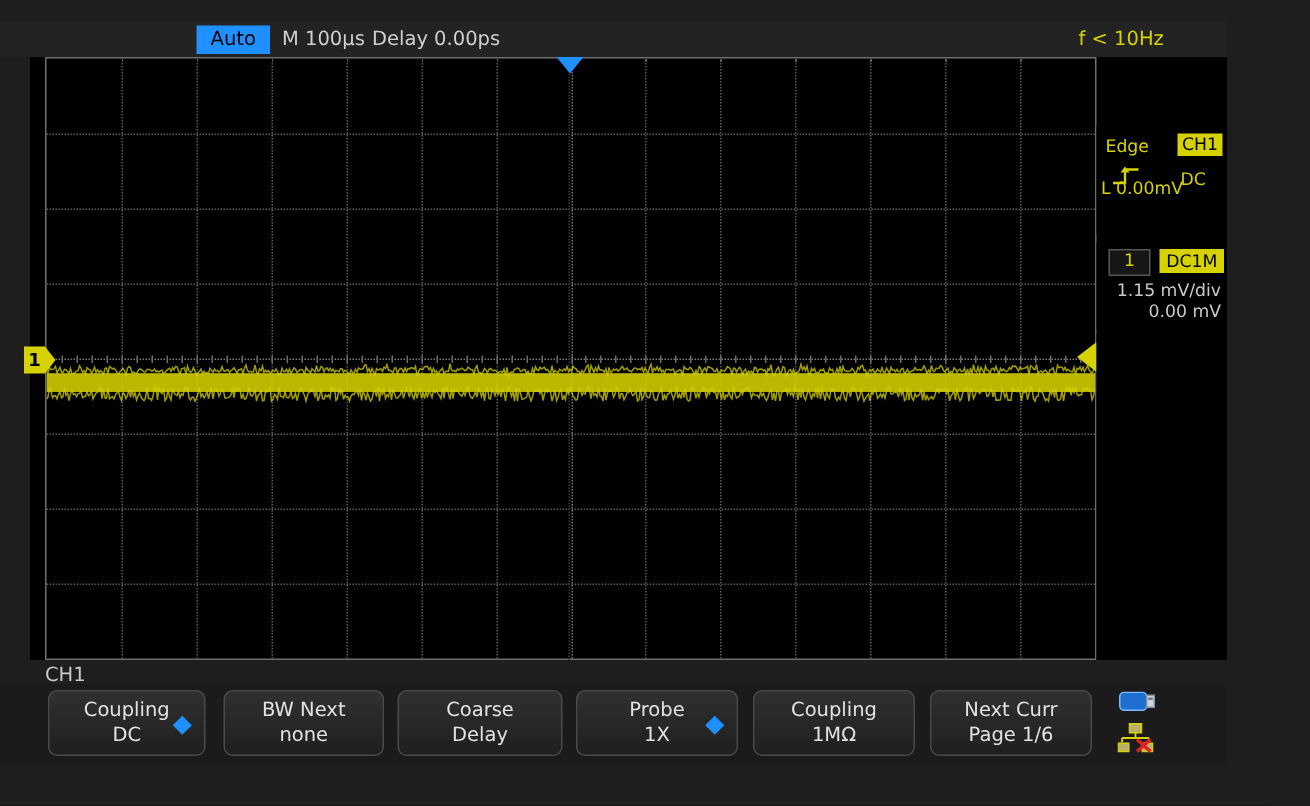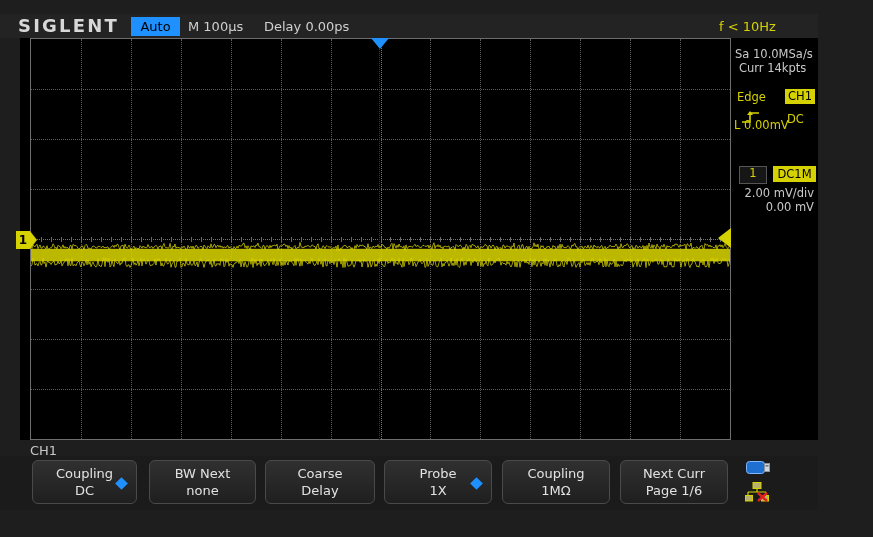--- a/index.html
+++ b/index.html
@@ -9,21 +9,21 @@
 
   
   .topbar{position:absolute;left:0;top:14px;width:818px;height:24px;background:#232323;}
   .logo{position:absolute;left:18px;top:16px;height:20px;color:#d8d8d8;
         font-size:18px;font-weight:bold;letter-spacing:2.2px;
         font-family:"DejaVu Sans","Liberation Sans",sans-serif;line-height:20px;}
   .auto-badge{position:absolute;left:131px;top:17px;width:49px;height:19px;
         background:#1e90ff;color:#000;font-size:13px;line-height:19px;text-align:center;}
   .tb-text{position:absolute;top:18px;color:#d0d0d0;font-size:13px;line-height:18px;white-space:nowrap;}
   #timebase{left:188px;}
-  #delay{left:264px;}
+  #delay{left:248px;}
   .freq{position:absolute;left:719px;top:18px;color:#d6d200;font-size:13px;line-height:18px;}
 
   
   .screen{position:absolute;left:20px;top:38px;width:798px;height:402px;background:#000;}
   .grid{position:absolute;left:30px;top:38px;width:701px;height:402px;
         border:1px solid #6e6e6e;box-sizing:border-box;background:#000;}
   .gl-v,.gl-h{position:absolute;}
   .gl-v{top:0;bottom:0;width:0;border-left:1px dotted #5a5a5a;}
   .gl-h{left:0;right:0;height:0;border-top:1px dotted #5a5a5a;}
   .gl-center{border-color:#7a7a7a;}
@@ -83,21 +83,20 @@
   
   .usb-ico{position:absolute;left:746px;top:461px;width:24px;height:13px;}
   .net-ico{position:absolute;left:745px;top:482px;width:24px;height:20px;}
 </style>
 </head>
 <body>
 
 <div id="app">
 
   <div class="topbar"></div>
-  <div class="logo">SIGLENT</div>
   <div class="auto-badge">Auto</div>
   <div class="tb-text" id="timebase">M 100µs</div>
   <div class="tb-text" id="delay">Delay 0.00ps</div>
   <div class="freq">f &lt; 10Hz</div>
 
   <div class="screen"></div>
   <div class="grid" id="graticule">
       <div class="gl-v" style="left: 50px;"></div>
       <div class="gl-v" style="left: 100px;"></div>
       <div class="gl-v" style="left: 150px;"></div>
@@ -200,41 +199,37 @@
   <div class="trig-marker"></div>
 
   <svg class="wave" id="waveform" viewBox="0 0 699 401">
       <rect x="0" y="210.8" width="699" height="12.5" fill="#d6d200" opacity="0.88"></rect>
       <path d="M0,208.9 L1,210.5 L2,207.0 L3,208.4 L4,208.4 L5,207.7 L6,206.2 L7,210.6 L8,208.7 L9,206.9 L10,210.0 L11,210.2 L12,208.2 L13,208.4 L14,209.7 L15,211.0 L16,207.7 L17,211.3 L18,211.1 L19,210.2 L20,209.4 L21,209.2 L22,205.9 L23,207.4 L24,210.4 L25,209.1 L26,211.4 L27,207.2 L28,208.2 L29,208.4 L30,210.7 L31,209.2 L32,206.8 L33,210.2 L34,208.5 L35,210.3 L36,209.1 L37,210.0 L38,211.7 L39,207.6 L40,207.4 L41,211.0 L42,206.4 L43,207.1 L44,208.0 L45,207.4 L46,208.6 L47,210.3 L48,211.5 L49,209.8 L50,208.9 L51,207.7 L52,209.0 L53,212.1 L54,207.5 L55,206.4 L56,207.1 L57,210.5 L58,210.0 L59,210.6 L60,211.1 L61,209.2 L62,208.0 L63,208.2 L64,209.0 L65,209.9 L66,210.0 L67,208.3 L68,208.4 L69,208.4 L70,209.5 L71,209.2 L72,208.0 L73,209.8 L74,209.2 L75,210.0 L76,209.1 L77,208.8 L78,211.4 L79,210.3 L80,209.1 L81,208.1 L82,207.5 L83,209.5 L84,207.1 L85,208.6 L86,206.3 L87,206.4 L88,209.4 L89,211.4 L90,207.9 L91,207.7 L92,207.1 L93,211.5 L94,206.1 L95,209.0 L96,210.2 L97,209.3 L98,207.1 L99,209.4 L100,212.2 L101,210.5 L102,209.5 L103,208.1 L104,211.5 L105,209.5 L106,210.8 L107,210.3 L108,211.0 L109,207.6 L110,208.9 L111,210.2 L112,208.0 L113,209.4 L114,208.9 L115,210.0 L116,209.4 L117,206.5 L118,209.2 L119,209.6 L120,208.8 L121,208.5 L122,210.4 L123,208.9 L124,208.4 L125,207.2 L126,208.7 L127,210.9 L128,208.5 L129,208.5 L130,207.8 L131,211.1 L132,207.3 L133,205.4 L134,208.9 L135,209.9 L136,209.5 L137,210.2 L138,209.8 L139,205.4 L140,210.0 L141,211.8 L142,207.9 L143,209.1 L144,206.0 L145,210.4 L146,208.8 L147,209.9 L148,209.1 L149,210.6 L150,209.9 L151,208.8 L152,209.7 L153,208.0 L154,209.7 L155,211.7 L156,211.4 L157,207.5 L158,209.7 L159,209.8 L160,208.2 L161,210.4 L162,208.0 L163,211.0 L164,209.2 L165,207.2 L166,208.0 L167,210.4 L168,209.5 L169,208.5 L170,208.3 L171,208.8 L172,212.1 L173,207.0 L174,208.6 L175,209.4 L176,210.7 L177,207.8 L178,208.9 L179,210.0 L180,205.8 L181,209.6 L182,209.0 L183,206.4 L184,206.8 L185,209.8 L186,207.8 L187,207.2 L188,209.2 L189,207.5 L190,209.4 L191,208.1 L192,210.2 L193,208.8 L194,209.4 L195,209.8 L196,207.8 L197,207.8 L198,210.2 L199,208.8 L200,209.5 L201,210.8 L202,211.3 L203,208.6 L204,210.4 L205,210.5 L206,208.2 L207,210.1 L208,207.3 L209,208.0 L210,208.1 L211,207.7 L212,205.4 L213,205.1 L214,209.7 L215,207.8 L216,210.7 L217,207.7 L218,209.8 L219,212.1 L220,207.8 L221,208.7 L222,208.2 L223,207.9 L224,209.5 L225,206.8 L226,207.6 L227,205.1 L228,208.9 L229,208.8 L230,209.6 L231,210.6 L232,207.4 L233,207.4 L234,211.2 L235,208.5 L236,207.6 L237,208.1 L238,210.2 L239,207.3 L240,209.6 L241,207.6 L242,208.1 L243,207.1 L244,207.3 L245,208.1 L246,206.2 L247,212.2 L248,210.0 L249,207.8 L250,208.1 L251,208.1 L252,206.7 L253,206.2 L254,206.3 L255,208.5 L256,207.1 L257,210.4 L258,207.6 L259,210.2 L260,209.1 L261,211.8 L262,209.6 L263,208.6 L264,207.5 L265,210.9 L266,209.8 L267,209.4 L268,209.6 L269,204.4 L270,208.6 L271,209.5 L272,209.1 L273,209.8 L274,207.9 L275,208.7 L276,207.9 L277,207.4 L278,208.3 L279,209.1 L280,208.7 L281,206.8 L282,207.6 L283,208.5 L284,208.5 L285,211.2 L286,207.4 L287,205.8 L288,210.5 L289,210.3 L290,211.5 L291,210.1 L292,207.7 L293,208.6 L294,210.6 L295,208.2 L296,207.6 L297,208.6 L298,209.2 L299,208.7 L300,209.5 L301,210.5 L302,209.9 L303,209.6 L304,210.3 L305,208.1 L306,212.4 L307,206.9 L308,213.2 L309,210.8 L310,209.9 L311,210.4 L312,208.2 L313,207.9 L314,207.3 L315,207.8 L316,209.7 L317,209.2 L318,208.4 L319,208.5 L320,211.3 L321,209.5 L322,211.6 L323,211.7 L324,207.6 L325,210.4 L326,206.5 L327,208.6 L328,209.0 L329,206.8 L330,208.0 L331,207.3 L332,207.0 L333,208.7 L334,208.3 L335,209.9 L336,211.0 L337,205.7 L338,210.9 L339,208.9 L340,209.8 L341,210.5 L342,208.1 L343,208.9 L344,209.4 L345,207.9 L346,208.9 L347,206.5 L348,209.7 L349,208.1 L350,209.7 L351,206.1 L352,207.4 L353,207.8 L354,209.8 L355,209.5 L356,211.3 L357,209.0 L358,210.4 L359,208.9 L360,206.4 L361,205.3 L362,211.4 L363,205.7 L364,207.9 L365,210.2 L366,207.2 L367,209.4 L368,206.0 L369,208.8 L370,208.5 L371,209.0 L372,210.2 L373,207.8 L374,212.9 L375,206.9 L376,210.4 L377,209.8 L378,208.1 L379,208.8 L380,208.1 L381,209.4 L382,208.6 L383,207.4 L384,206.3 L385,208.5 L386,208.0 L387,207.3 L388,208.9 L389,209.3 L390,209.9 L391,208.3 L392,207.3 L393,207.4 L394,208.5 L395,207.9 L396,208.5 L397,207.0 L398,210.1 L399,207.4 L400,209.1 L401,211.0 L402,207.0 L403,204.8 L404,210.5 L405,207.5 L406,208.7 L407,206.6 L408,209.1 L409,207.2 L410,209.9 L411,208.8 L412,210.8 L413,208.3 L414,208.4 L415,208.3 L416,209.1 L417,208.3 L418,208.1 L419,212.3 L420,209.5 L421,209.5 L422,208.4 L423,209.0 L424,212.7 L425,206.5 L426,207.6 L427,208.3 L428,208.3 L429,206.9 L430,207.8 L431,209.4 L432,211.9 L433,209.0 L434,211.5 L435,206.4 L436,207.3 L437,211.0 L438,208.5 L439,207.3 L440,209.7 L441,206.4 L442,206.8 L443,207.3 L444,207.7 L445,209.5 L446,209.6 L447,207.8 L448,210.6 L449,210.2 L450,208.8 L451,209.2 L452,209.4 L453,208.0 L454,206.4 L455,207.0 L456,208.0 L457,212.1 L458,207.4 L459,207.6 L460,210.1 L461,208.1 L462,206.9 L463,208.0 L464,212.3 L465,209.2 L466,208.1 L467,211.5 L468,209.4 L469,210.4 L470,209.5 L471,211.2 L472,207.0 L473,207.3 L474,210.1 L475,208.3 L476,208.0 L477,208.1 L478,209.2 L479,208.5 L480,211.9 L481,207.8 L482,208.9 L483,205.1 L484,211.3 L485,212.7 L486,210.4 L487,207.9 L488,206.9 L489,211.4 L490,209.9 L491,206.5 L492,207.1 L493,212.4 L494,211.0 L495,208.8 L496,208.3 L497,211.4 L498,208.3 L499,211.2 L500,210.2 L501,210.4 L502,208.7 L503,204.8 L504,208.6 L505,206.6 L506,209.0 L507,206.1 L508,211.1 L509,212.0 L510,207.6 L511,209.2 L512,207.7 L513,210.6 L514,210.4 L515,210.4 L516,208.4 L517,209.1 L518,208.1 L519,210.6 L520,210.6 L521,210.8 L522,207.4 L523,208.9 L524,208.3 L525,211.6 L526,210.9 L527,207.7 L528,210.6 L529,206.1 L530,210.7 L531,206.3 L532,209.0 L533,209.2 L534,209.8 L535,209.4 L536,209.1 L537,207.6 L538,208.7 L539,210.9 L540,210.2 L541,206.9 L542,208.2 L543,206.1 L544,205.6 L545,209.0 L546,208.7 L547,212.9 L548,209.7 L549,208.4 L550,209.4 L551,208.1 L552,210.6 L553,210.1 L554,208.1 L555,209.2 L556,210.0 L557,207.2 L558,210.0 L559,210.2 L560,207.5 L561,209.1 L562,210.9 L563,206.9 L564,208.8 L565,208.5 L566,209.8 L567,208.2 L568,209.7 L569,209.9 L570,207.9 L571,207.6 L572,211.3 L573,210.0 L574,208.3 L575,210.9 L576,209.7 L577,209.3 L578,208.9 L579,207.1 L580,208.5 L581,208.8 L582,208.2 L583,208.9 L584,208.1 L585,206.0 L586,207.8 L587,211.2 L588,208.7 L589,210.3 L590,205.6 L591,209.2 L592,209.7 L593,207.5 L594,207.7 L595,207.5 L596,205.7 L597,206.5 L598,209.0 L599,210.0 L600,208.3 L601,207.4 L602,211.6 L603,209.6 L604,210.6 L605,207.2 L606,208.1 L607,210.1 L608,208.6 L609,208.2 L610,209.8 L611,209.5 L612,207.4 L613,211.9 L614,208.0 L615,212.2 L616,207.3 L617,211.3 L618,205.0 L619,209.4 L620,210.1 L621,206.6 L622,210.5 L623,206.9 L624,208.7 L625,210.8 L626,206.1 L627,208.8 L628,208.8 L629,211.1 L630,207.9 L631,207.5 L632,209.2 L633,206.2 L634,209.1 L635,211.3 L636,207.6 L637,209.3 L638,208.0 L639,209.2 L640,209.7 L641,208.8 L642,207.0 L643,208.2 L644,205.9 L645,206.5 L646,206.0 L647,207.6 L648,209.4 L649,206.8 L650,208.0 L651,207.6 L652,207.5 L653,207.0 L654,206.2 L655,211.9 L656,205.8 L657,206.3 L658,208.0 L659,208.3 L660,205.0 L661,211.1 L662,209.8 L663,209.3 L664,210.4 L665,209.4 L666,208.7 L667,210.2 L668,211.6 L669,208.4 L670,208.3 L671,207.2 L672,210.9 L673,211.1 L674,205.5 L675,207.1 L676,206.8 L677,206.8 L678,208.8 L679,207.0 L680,209.1 L681,208.2 L682,209.3 L683,209.7 L684,209.9 L685,206.8 L686,211.9 L687,207.5 L688,208.3 L689,206.6 L690,209.0 L691,206.8 L692,209.7 L693,208.0 L694,205.6 L695,208.4 L696,209.8 L697,210.7 L698,209.0 L699,207.0 " fill="none" stroke="#d6d200" stroke-width="1" opacity="0.75"></path>
       <path d="M0,228.1 L1,226.6 L2,220.2 L3,222.5 L4,227.2 L5,225.8 L6,225.8 L7,227.9 L8,224.6 L9,223.4 L10,227.2 L11,226.5 L12,220.2 L13,225.5 L14,224.0 L15,229.1 L16,224.5 L17,222.6 L18,225.0 L19,224.4 L20,226.5 L21,224.4 L22,224.3 L23,222.7 L24,227.1 L25,226.4 L26,226.3 L27,223.0 L28,225.8 L29,225.3 L30,222.1 L31,227.9 L32,225.9 L33,224.1 L34,223.7 L35,220.7 L36,220.6 L37,227.8 L38,221.5 L39,227.3 L40,227.4 L41,220.6 L42,227.8 L43,226.9 L44,226.4 L45,227.9 L46,225.2 L47,223.8 L48,223.0 L49,226.9 L50,229.0 L51,223.9 L52,224.6 L53,227.7 L54,225.7 L55,221.6 L56,226.9 L57,222.0 L58,226.3 L59,223.7 L60,228.7 L61,226.0 L62,223.9 L63,226.5 L64,228.2 L65,229.1 L66,227.3 L67,220.8 L68,227.6 L69,227.6 L70,228.9 L71,226.2 L72,220.0 L73,220.5 L74,228.6 L75,220.2 L76,223.2 L77,224.4 L78,220.5 L79,229.1 L80,227.6 L81,221.8 L82,226.3 L83,228.6 L84,221.1 L85,223.8 L86,225.0 L87,225.7 L88,222.8 L89,227.2 L90,224.6 L91,225.5 L92,221.4 L93,220.5 L94,220.1 L95,227.1 L96,228.7 L97,226.9 L98,226.9 L99,229.4 L100,227.5 L101,224.5 L102,220.2 L103,226.5 L104,224.7 L105,227.2 L106,225.7 L107,222.5 L108,227.9 L109,223.8 L110,220.2 L111,227.9 L112,222.4 L113,221.2 L114,222.4 L115,226.2 L116,224.0 L117,221.5 L118,222.9 L119,227.4 L120,227.4 L121,227.1 L122,226.6 L123,225.3 L124,221.1 L125,227.1 L126,220.9 L127,222.2 L128,220.9 L129,221.7 L130,227.9 L131,224.7 L132,228.1 L133,227.6 L134,224.7 L135,220.4 L136,225.4 L137,226.1 L138,224.4 L139,221.5 L140,229.3 L141,225.6 L142,224.8 L143,222.1 L144,229.3 L145,229.1 L146,222.7 L147,223.3 L148,221.9 L149,220.3 L150,229.4 L151,228.4 L152,224.9 L153,226.0 L154,228.2 L155,220.2 L156,226.1 L157,226.4 L158,227.1 L159,223.1 L160,226.8 L161,227.3 L162,226.4 L163,222.8 L164,227.7 L165,226.8 L166,224.0 L167,229.0 L168,225.1 L169,221.3 L170,220.7 L171,223.6 L172,225.6 L173,229.4 L174,225.5 L175,223.0 L176,223.1 L177,221.4 L178,223.1 L179,226.4 L180,222.7 L181,229.2 L182,226.4 L183,221.2 L184,227.6 L185,228.1 L186,225.3 L187,226.5 L188,225.3 L189,227.4 L190,220.2 L191,222.1 L192,221.0 L193,228.8 L194,227.6 L195,220.7 L196,224.5 L197,221.6 L198,228.2 L199,225.5 L200,226.9 L201,226.6 L202,229.4 L203,226.1 L204,224.8 L205,225.1 L206,223.1 L207,223.0 L208,225.6 L209,221.3 L210,228.9 L211,223.2 L212,224.7 L213,228.8 L214,223.8 L215,226.6 L216,229.3 L217,228.1 L218,223.3 L219,222.1 L220,226.4 L221,220.1 L222,229.5 L223,221.2 L224,225.5 L225,221.0 L226,227.6 L227,225.1 L228,226.4 L229,221.0 L230,228.6 L231,221.3 L232,224.4 L233,227.3 L234,227.5 L235,226.1 L236,225.0 L237,221.7 L238,227.6 L239,223.9 L240,221.0 L241,223.5 L242,226.7 L243,220.2 L244,226.1 L245,227.9 L246,222.5 L247,227.5 L248,223.4 L249,220.9 L250,227.6 L251,223.3 L252,227.7 L253,222.8 L254,227.1 L255,222.1 L256,224.4 L257,227.1 L258,222.2 L259,223.6 L260,222.2 L261,224.4 L262,225.8 L263,227.7 L264,220.6 L265,227.4 L266,220.5 L267,220.5 L268,224.6 L269,228.2 L270,220.8 L271,227.7 L272,221.8 L273,222.8 L274,221.8 L275,224.2 L276,225.3 L277,226.1 L278,223.1 L279,225.7 L280,222.4 L281,220.1 L282,224.7 L283,227.0 L284,227.5 L285,225.7 L286,223.2 L287,226.7 L288,220.7 L289,222.9 L290,226.3 L291,222.8 L292,229.1 L293,221.9 L294,220.4 L295,227.6 L296,228.0 L297,221.9 L298,223.1 L299,225.7 L300,221.9 L301,225.0 L302,222.3 L303,226.5 L304,221.5 L305,223.3 L306,229.2 L307,222.6 L308,220.5 L309,222.7 L310,226.2 L311,223.0 L312,229.5 L313,220.4 L314,229.4 L315,220.9 L316,224.2 L317,228.2 L318,227.9 L319,227.4 L320,226.9 L321,222.1 L322,226.4 L323,229.2 L324,226.5 L325,222.5 L326,222.6 L327,222.8 L328,221.2 L329,224.3 L330,221.8 L331,229.0 L332,224.6 L333,221.1 L334,223.3 L335,222.4 L336,223.2 L337,229.3 L338,225.8 L339,222.1 L340,229.1 L341,227.0 L342,223.0 L343,221.4 L344,228.6 L345,226.0 L346,228.3 L347,221.1 L348,225.4 L349,220.3 L350,223.0 L351,226.0 L352,227.2 L353,228.8 L354,227.9 L355,221.1 L356,222.1 L357,225.5 L358,223.7 L359,224.8 L360,222.2 L361,220.0 L362,222.2 L363,227.8 L364,221.6 L365,225.6 L366,224.5 L367,226.6 L368,220.4 L369,226.0 L370,226.4 L371,229.3 L372,220.8 L373,228.7 L374,223.7 L375,222.6 L376,222.7 L377,222.3 L378,226.7 L379,224.8 L380,220.1 L381,220.4 L382,228.0 L383,224.4 L384,224.5 L385,228.5 L386,226.7 L387,223.9 L388,223.7 L389,221.0 L390,224.2 L391,225.8 L392,224.6 L393,222.7 L394,229.4 L395,228.5 L396,220.6 L397,228.4 L398,226.5 L399,222.0 L400,225.6 L401,227.2 L402,227.1 L403,222.3 L404,222.4 L405,227.4 L406,228.9 L407,228.6 L408,224.6 L409,222.9 L410,220.5 L411,228.9 L412,225.4 L413,228.0 L414,224.7 L415,224.5 L416,221.9 L417,225.2 L418,228.2 L419,225.4 L420,220.1 L421,227.5 L422,224.8 L423,227.7 L424,221.9 L425,227.1 L426,220.6 L427,228.2 L428,229.4 L429,228.9 L430,220.4 L431,220.0 L432,223.0 L433,227.6 L434,223.7 L435,226.8 L436,222.7 L437,222.5 L438,220.4 L439,222.2 L440,227.5 L441,222.6 L442,224.6 L443,221.2 L444,220.7 L445,223.7 L446,223.2 L447,228.0 L448,222.4 L449,223.2 L450,228.4 L451,222.6 L452,228.7 L453,225.4 L454,226.3 L455,222.9 L456,226.6 L457,227.9 L458,220.1 L459,224.2 L460,227.4 L461,226.7 L462,226.0 L463,222.4 L464,225.0 L465,222.0 L466,221.6 L467,220.7 L468,220.1 L469,223.1 L470,227.2 L471,224.2 L472,225.3 L473,225.6 L474,225.5 L475,227.2 L476,223.3 L477,225.9 L478,224.2 L479,227.4 L480,229.0 L481,226.8 L482,223.1 L483,222.0 L484,228.7 L485,223.8 L486,229.2 L487,222.8 L488,222.8 L489,229.3 L490,223.8 L491,222.9 L492,222.3 L493,221.2 L494,225.0 L495,221.6 L496,225.2 L497,223.9 L498,226.4 L499,220.3 L500,222.2 L501,228.6 L502,221.6 L503,227.1 L504,220.7 L505,226.6 L506,228.6 L507,225.0 L508,221.9 L509,224.5 L510,228.4 L511,224.5 L512,225.9 L513,221.1 L514,227.3 L515,220.9 L516,227.9 L517,222.0 L518,224.8 L519,229.1 L520,223.0 L521,226.2 L522,227.6 L523,221.5 L524,221.9 L525,221.4 L526,227.4 L527,229.0 L528,226.7 L529,228.3 L530,224.3 L531,222.5 L532,227.5 L533,229.0 L534,223.3 L535,223.1 L536,226.5 L537,220.3 L538,220.3 L539,221.3 L540,224.4 L541,228.6 L542,226.8 L543,221.1 L544,225.5 L545,229.4 L546,227.4 L547,225.9 L548,224.5 L549,229.2 L550,223.1 L551,224.7 L552,220.9 L553,222.6 L554,227.5 L555,226.6 L556,224.5 L557,226.9 L558,224.5 L559,227.3 L560,222.9 L561,220.3 L562,220.8 L563,224.6 L564,224.6 L565,223.8 L566,223.3 L567,223.6 L568,226.7 L569,220.5 L570,225.0 L571,222.6 L572,229.0 L573,228.1 L574,220.3 L575,228.7 L576,221.5 L577,227.5 L578,228.8 L579,224.4 L580,226.5 L581,225.7 L582,225.0 L583,221.1 L584,228.8 L585,222.9 L586,228.9 L587,225.8 L588,228.4 L589,227.5 L590,226.4 L591,228.0 L592,226.4 L593,223.1 L594,221.3 L595,223.7 L596,221.5 L597,221.9 L598,222.3 L599,221.0 L600,224.2 L601,222.0 L602,229.2 L603,226.1 L604,224.6 L605,222.6 L606,228.5 L607,220.5 L608,226.2 L609,229.0 L610,227.4 L611,223.2 L612,222.5 L613,220.6 L614,221.4 L615,229.5 L616,221.4 L617,221.8 L618,227.7 L619,225.7 L620,222.4 L621,222.8 L622,224.3 L623,223.3 L624,221.3 L625,222.0 L626,221.8 L627,226.3 L628,225.8 L629,222.9 L630,221.1 L631,226.6 L632,222.1 L633,228.9 L634,228.7 L635,228.8 L636,228.5 L637,220.9 L638,223.4 L639,227.0 L640,223.9 L641,228.8 L642,228.7 L643,228.9 L644,220.4 L645,222.8 L646,222.7 L647,223.2 L648,220.8 L649,223.5 L650,229.3 L651,223.4 L652,223.7 L653,221.7 L654,228.4 L655,224.7 L656,220.1 L657,221.3 L658,227.6 L659,229.5 L660,226.4 L661,226.2 L662,220.3 L663,223.3 L664,223.6 L665,226.5 L666,229.0 L667,227.9 L668,229.3 L669,222.6 L670,224.9 L671,221.5 L672,227.0 L673,221.4 L674,228.5 L675,229.0 L676,228.0 L677,222.3 L678,229.5 L679,223.3 L680,220.3 L681,222.8 L682,220.1 L683,225.5 L684,221.3 L685,223.7 L686,220.3 L687,224.6 L688,225.9 L689,225.0 L690,225.2 L691,221.0 L692,221.5 L693,221.8 L694,220.6 L695,222.4 L696,222.0 L697,228.5 L698,226.0 L699,220.4 " fill="none" stroke="#d6d200" stroke-width="1" opacity="0.75"></path>
     </svg>
 
   <div class="ch-label">CH1</div>
 
-  <div class="rpanel p-sa">
-    <div class="p-line" style="left:4px;top:3px;">Sa 10.0MSa/s</div>
-    <div class="p-line" style="left:8px;top:17px;">Curr 14kpts</div>
-  </div>
 
   <div class="rpanel p-trig">
     <div class="p-line y" style="left:6px;top:6px;">Edge</div>
     <div class="badge-y" style="left:54px;top:5px;width:30px;height:15px;">CH1</div>
     <div class="p-line y" style="left:56px;top:28px;">DC</div>
     <div class="p-line y" style="left:3px;top:34px;">L  0.00mV</div>
   </div>
 
   <svg class="edge-ico" viewBox="0 0 20 14">
     <path d="M1,12 L9,12 L9,3 L18,3" fill="none" stroke="#d6d200" stroke-width="1.6"></path>
     <path d="M9,1 L12,5 L6,5 Z" fill="#d6d200"></path>
   </svg>
 
   <div class="rpanel p-chan">
     <div class="chip" style="left:8px;top:4px;width:26px;height:16px;">1</div>
     <div class="badge-y" style="left:42px;top:4px;width:43px;height:16px;line-height:16px;">DC1M</div>
-    <div class="p-line" style="left:0;top:24px;width:83px;text-align:right;">2.00 mV/div</div>
+    <div class="p-line" style="left:0;top:24px;width:83px;text-align:right;">1.15 mV/div</div>
     <div class="p-line" style="left:0;top:38px;width:83px;text-align:right;">0.00 mV</div>
   </div>
 
   <div class="rpanel p-fill"></div>
 
   <div class="menubar"></div>
   <div id="menu-buttons">
       <div class="mbtn" style="left: 32px; width: 105px;">
         <div class="l1">Coupling</div>
         <div class="l2">DC</div>

